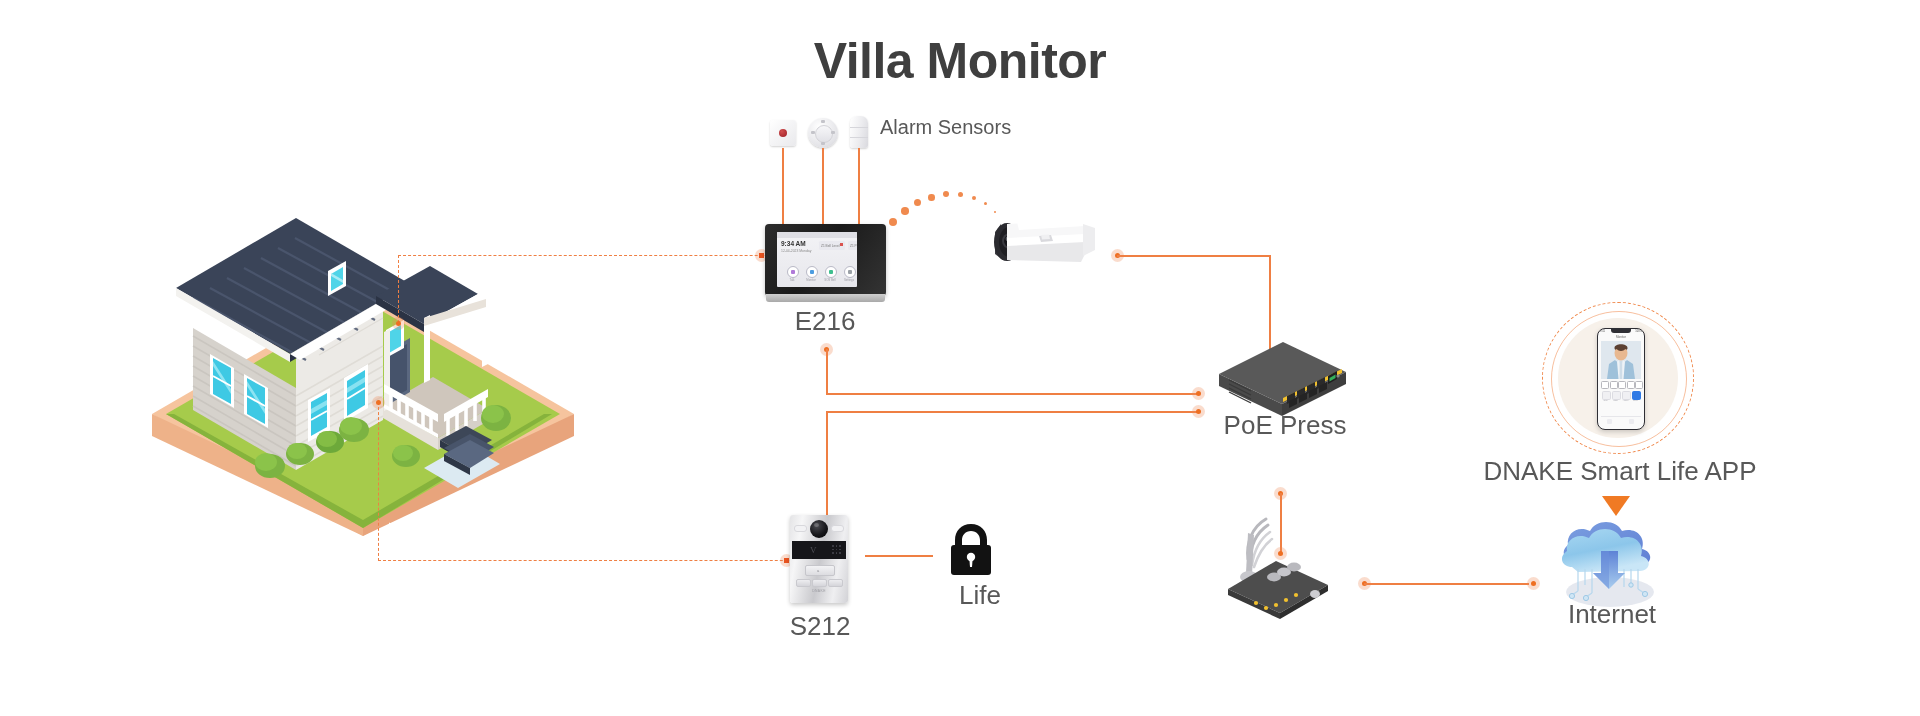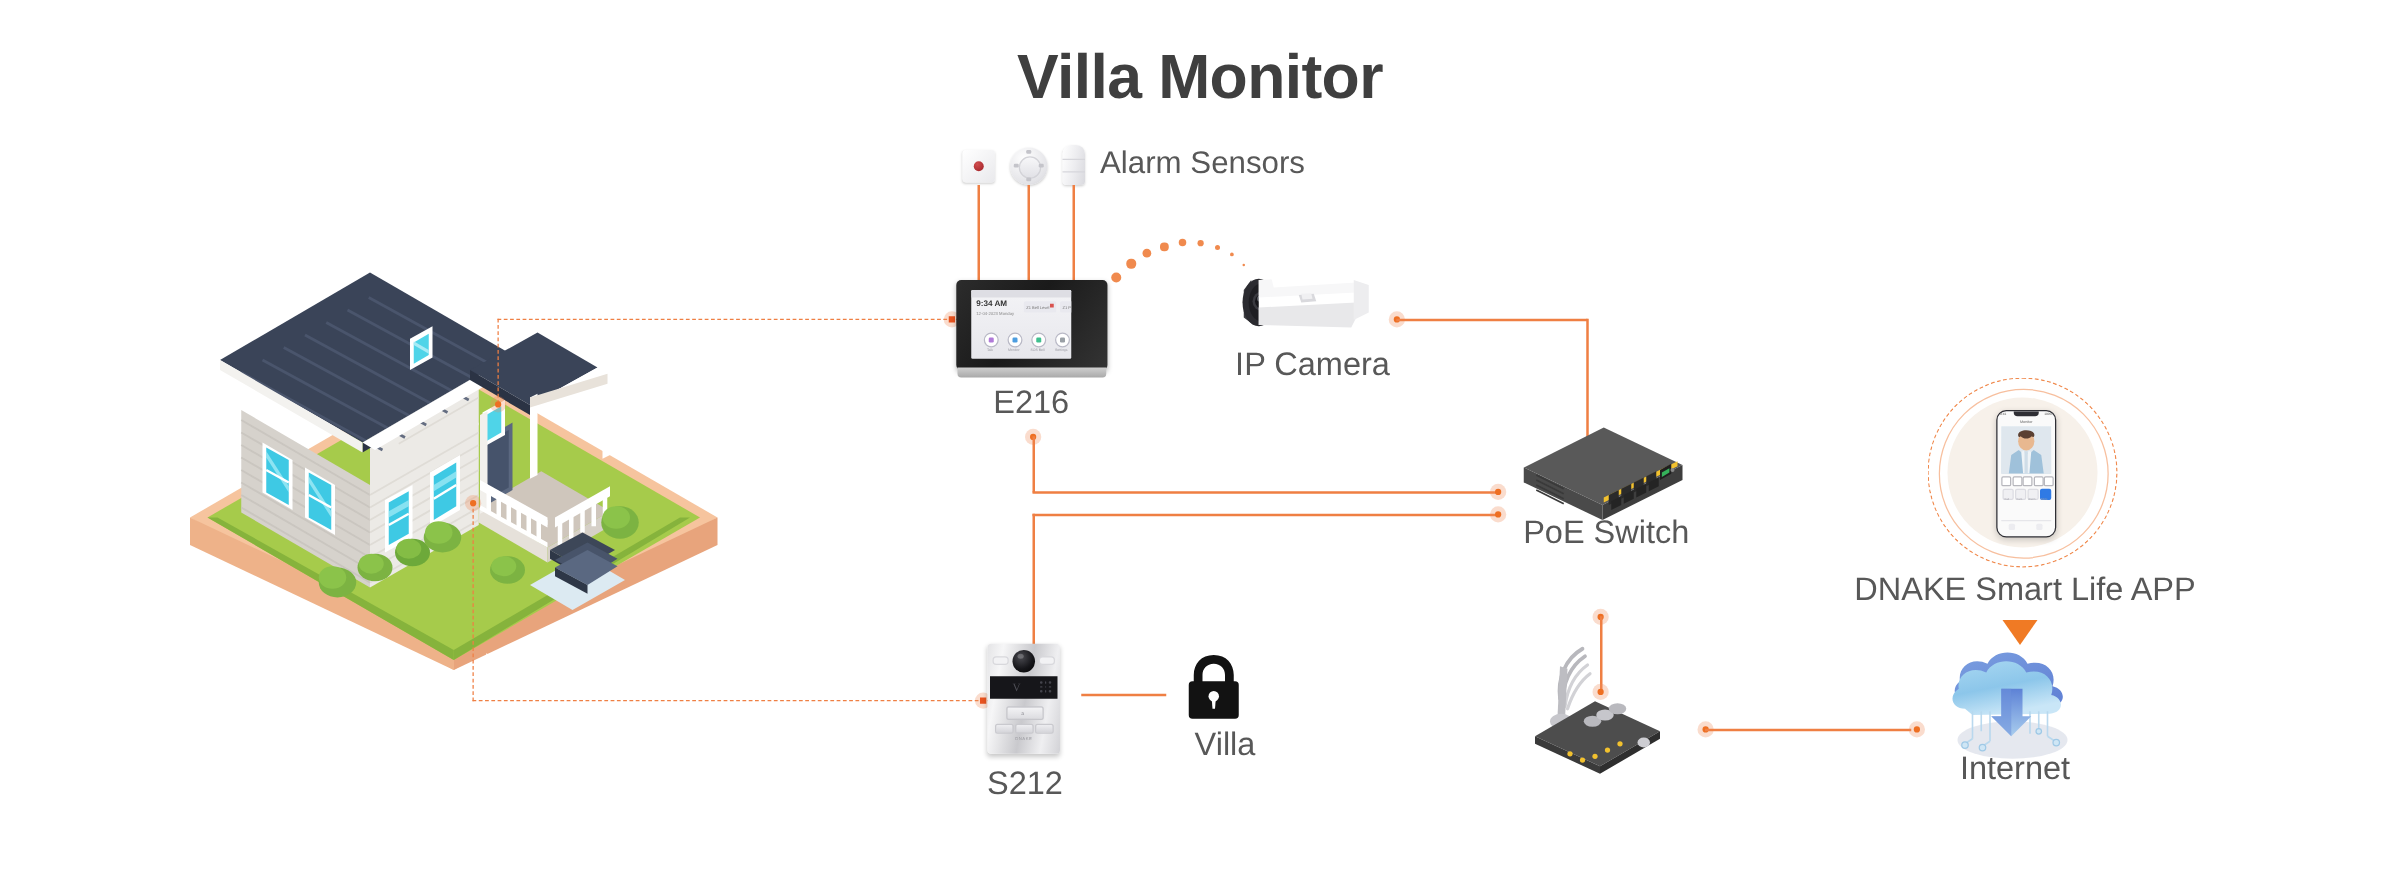--- a/index.html
+++ b/index.html
@@ -48,21 +48,21 @@
   .wave-dot{position:absolute;border-radius:50%;background:#f08a4e;}
 
   
   #house-illustration{left:148px;top:168px;width:430px;height:370px;}
   #house-illustration svg{display:block;}
 
   
   #alarm-sensors-group{left:770px;top:112px;width:300px;height:60px;}
   .sensor{position:absolute;}
   #alarm-sensors-label{
-    position:absolute;left:110px;top:4px;font-size:25px;color:#585858;
+    position:absolute;left:110px;top:4px;font-size:20px;color:#585858;
     white-space:nowrap;
   }
 
   
   #e216-group{left:765px;top:224px;width:125px;height:100px;}
   .e216-bezel{
     position:absolute;left:0;top:0;width:121px;height:72px;
     background:linear-gradient(125deg,#2c2c2c 0%,#1a1a1a 45%,#343434 100%);
     border-radius:4px;box-shadow:0 2px 4px rgba(0,0,0,.25);
   }
@@ -448,21 +448,20 @@
       <path d="M22 14 L96 10 L100 18 L100 24 L22 28 Z" fill="#f7f7f8"></path>
       <path d="M22 36 L100 32 L100 44 L96 52 L22 50 Z" fill="#e8e8ea"></path>
 
       <path d="M32 12 L98 8 L104 14 L100 16 L34 20 Z" fill="#ffffff"></path>
 
       <path d="M54 26 L66 25 L68 31 L56 32 Z" fill="#d9d9dd"></path>
       <path d="M56 25 L64 24.5 L65 29 L57 29.5 Z" fill="#f0f0f2"></path>
 
       <path d="M98 14 L110 18 L110 40 L98 46 Z" fill="#ededef"></path>
     </svg>
-    <div class="caption" id="ip-camera-label">IP Camera</div>
   </div>
 
   <div class="abs node-dot" style="left:1111px;top:249px;"></div>
   <div class="abs ln h" style="left:1117px;top:255px;width:153px;"></div>
   <div class="abs ln v" style="left:1269px;top:255px;height:105px;"></div>
   <div class="abs node-dot" style="left:1263px;top:354px;"></div>
 
   <div class="abs node-dot" style="left:820px;top:343px;"></div>
   <div class="abs ln v" style="left:826px;top:349px;height:45px;"></div>
   <div class="abs ln h" style="left:826px;top:393px;width:372px;"></div>
@@ -503,21 +502,21 @@
 
       <g stroke="#3a3a3a" stroke-width="1.3">
         <line x1="14" y1="40" x2="36" y2="51"></line>
         <line x1="14" y1="44" x2="36" y2="55"></line>
         <line x1="14" y1="48" x2="36" y2="59"></line>
         <line x1="14" y1="52" x2="36" y2="63"></line>
       </g>
 
       <circle cx="123" cy="36" r="1.6" fill="#888"></circle>
     </svg>
-    <div class="caption" id="poe-switch-label">PoE Switch</div>
+    <div class="caption" id="poe-switch-label">PoE Press</div>
   </div>
 
   <div class="abs node-dot" style="left:1274px;top:487px;"></div>
   <div class="abs ln v" style="left:1280px;top:493px;height:60px;"></div>
   <div class="abs node-dot" style="left:1274px;top:547px;"></div>
 
   <div class="abs" id="router-group">
     <svg width="120" height="105" viewBox="0 0 120 105">
 
       <g fill="none" stroke="#b8b8bd" stroke-width="3" stroke-linecap="round">
@@ -689,16 +688,16 @@
   <div class="abs ln h" style="left:865px;top:555px;width:68px;"></div>
 
   <div class="abs" id="lock-group">
     <svg width="52" height="56" viewBox="0 0 52 56">
       <path d="M26 2 C16 2 10 9 10 18 L10 24 L17 24 L17 18 C17 13 20.5 9 26 9
                C31.5 9 35 13 35 18 L35 24 L42 24 L42 18 C42 9 36 2 26 2 Z" fill="#121212"></path>
       <rect x="6" y="23" width="40" height="30" rx="3" fill="#121212"></rect>
       <circle cx="26" cy="35" r="4.2" fill="#ffffff"></circle>
       <polygon points="24.2,35 27.8,35 27,45 25,45" fill="#ffffff"></polygon>
     </svg>
-    <div class="caption" id="lock-label">Villa</div>
+    <div class="caption" id="lock-label">Life</div>
   </div>
 
 </div>
 
 </body></html>

